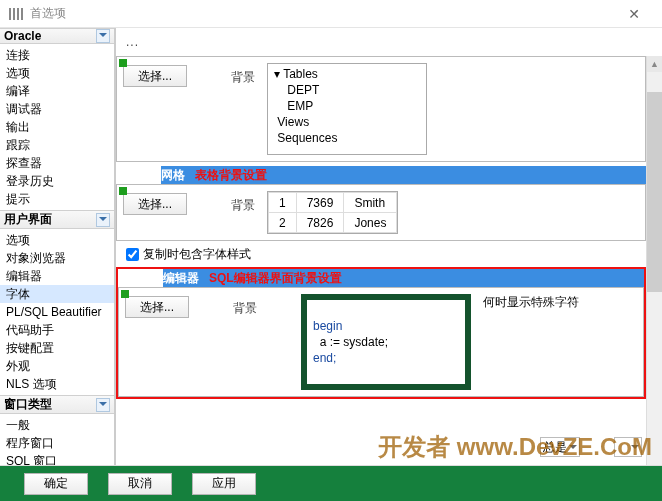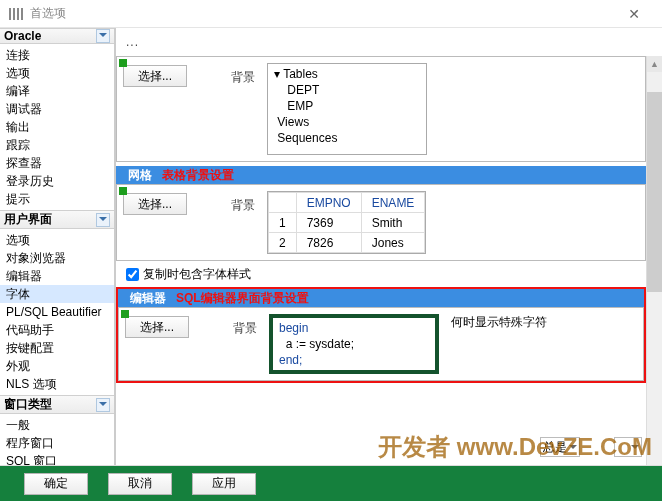--- a/index.html
+++ b/index.html
@@ -24,21 +24,21 @@
 
 .admin-bar { height: 28px; display: flex; align-items: center; padding: 4px 6px; gap: 6px; }
 .admin-dd { border: 1px solid #bcbcbc; height: 22px; width: 248px; display: flex; align-items: center; padding: 0 4px; background: #fff; }
 .admin-dd .cube { width: 14px; height: 14px; margin-right: 4px; }
 .admin-dd .arr { margin-left: auto; width: 16px; text-align: center; color: #555; }
 .ellips { color: #444; letter-spacing: 1px; padding: 0 4px; }
 
 .panels { flex: 1; overflow: auto; position: relative; padding-right: 16px; }
 
 .section { margin: 0 0 4px 0; }
-.section-header { background: #3b8de1; color: #fff; height: 18px; line-height: 18px; padding-left: 12px; font-weight: bold; display: flex; align-items: flex-start; }
+.section-header { background: #3b8de1; color: #fff; height: 18px; line-height: 18px; padding-left: 0; font-weight: bold; display: flex; align-items: flex-start; margin-left: 45px; }
 .section-body { border: 1px solid #bbb; padding: 6px; display: flex; gap: 12px; background: #fff; position: relative; }
 .greenbox { position: absolute; left: 2px; top: 2px; width: 8px; height: 8px; background: #1e9e1e; }
 
 .picker { display: flex; flex-direction: row; gap: 4px; align-items: flex-start; padding-top: 2px; }
 .btn { border: 1px solid #b5b5b5; background: linear-gradient(#fefefe,#ececec); height: 22px; min-width: 64px; padding: 0 10px; cursor: pointer; }
 .bg-label { text-align: right; min-width: 64px; padding-top: 4px; color: #444; }
 
 .tree-box { border: 1px solid #aaa; background: #fff; padding: 2px 6px 8px 6px; min-width: 160px; font-family: Consolas, "Courier New", monospace; }
 .tree-box div { line-height: 16px; white-space: pre; }
 
@@ -46,21 +46,21 @@
 .grid-box table { border-collapse: collapse; }
 .grid-box td, .grid-box th { border: 1px solid #ddd; padding: 2px 10px; height: 20px; font-weight: normal; }
 .grid-box th { color: #1a4aa0; }
 .grid-box .empno { color: #1a4aa0; }
 .grid-box .ename { color: #1a4aa0; }
 
 .red-badge { color: #e11; font-weight: bold; margin-left: 10px; }
 
 .red-outline { border: 2px solid #e11 !important; }
 
-.editor-box { border: 4px solid #14532d; background: #fff; font-family: Consolas, "Courier New", monospace; padding: 2px 6px; min-width: 170px; }
+.editor-box { border: 6px solid #14532d; background: #fff; font-family: Consolas, "Courier New", monospace; padding: 18px 6px; min-width: 170px; margin-left: 32px; }
 .editor-box div { line-height: 16px; white-space: pre; }
 .kw-blue { color: #1a4aa0; }
 
 .rightcol { display: flex; flex-direction: column; gap: 4px; }
 
 .chk-row { margin-left: 10px; display: flex; align-items: center; gap: 4px; height: 18px; }
 
 .button-bar { height: 36px; border-top: 1px solid #ddd; display: flex; align-items: center; gap: 20px; padding: 0 24px; background: #15803d; }
 
 .vscroll { position: absolute; right: 0; top: 0; bottom: 0; width: 16px; background: #f0f0f0; border-left: 1px solid #ddd; }
@@ -164,25 +164,20 @@
         </div>
         <div class="section-body">
           <div class="greenbox"></div>
           <div class="picker">
             <button class="btn">选择...</button>
             <div class="bg-label">背景</div>
           </div>
           <div class="grid-box">
             <table>
               <tbody>
-                  <tr>
-                <th></th>
-                <th class="empno">EMPNO</th>
-                <th class="ename">ENAME</th>
-              </tr>
               <tr>
                 <td>1</td>
                 <td>7369</td>
                 <td>Smith</td>
               </tr>
               <tr>
                 <td>2</td>
                 <td>7826</td>
                 <td>Jones</td>
               </tr>

